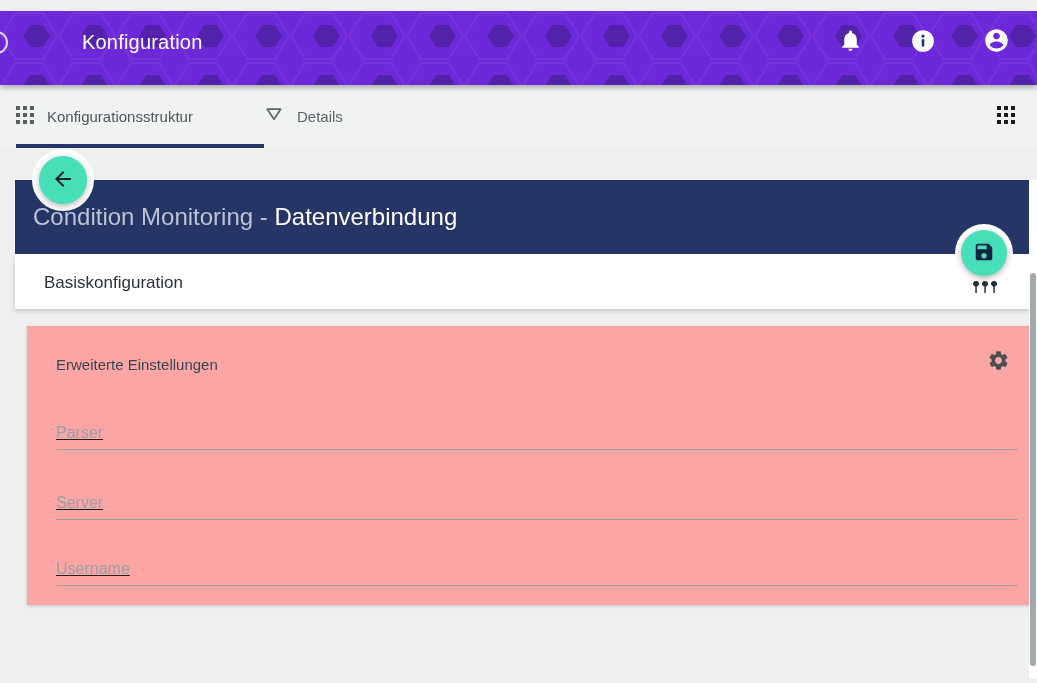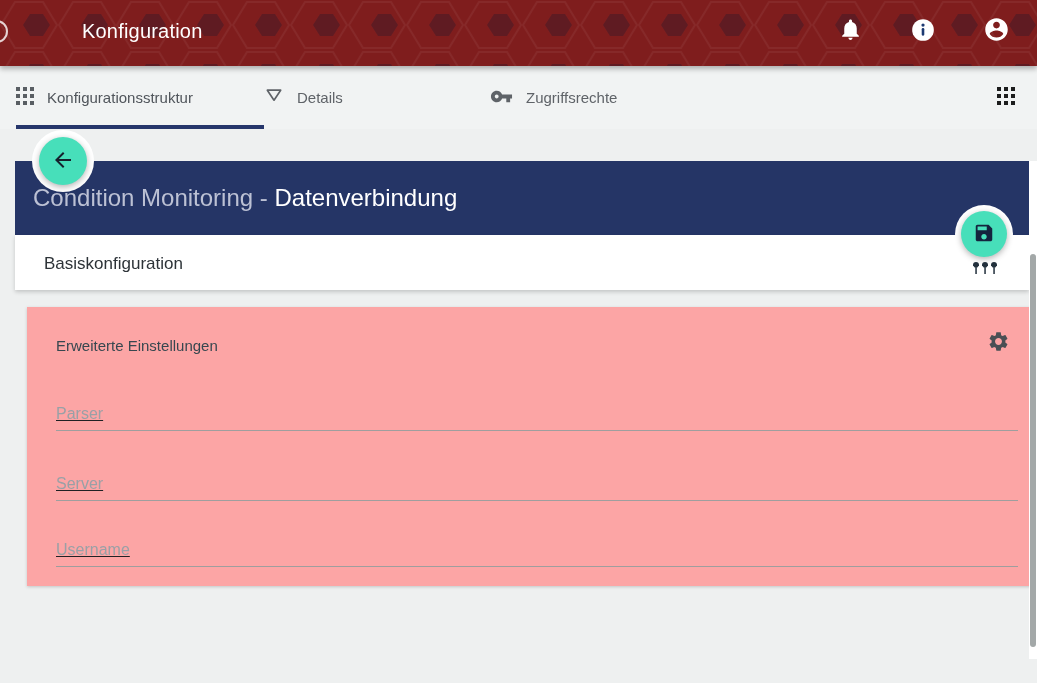--- a/index.html
+++ b/index.html
@@ -1,21 +1,21 @@
 <!DOCTYPE html>
 <html><head>
 <meta charset="utf-8">
 <style>
   * { margin:0; padding:0; box-sizing:border-box; }
   html,body { width:1037px; height:683px; font-family:"Liberation Sans", sans-serif; }
   .screen { position:relative; width:1037px; height:683px; overflow:hidden; background:#eef0f0; }
 
   
-  .app-bar { position:relative; height:66px; background:#7f1d1d; z-index:30;
-             box-shadow:0 3px 5px rgba(0,0,0,.28); }
+  .app-bar { position:relative; height:74px; background:#6d28d9; z-index:30;
+             box-shadow:0 3px 5px rgba(0,0,0,.28);margin-top:11px; }
   .app-bar svg.pattern { position:absolute; inset:0; width:100%; height:100%; pointer-events:none; }
   .partial-circle { position:absolute; left:-15px; top:20px; width:23px; height:23px;
                     border:2px solid rgba(255,255,255,.8); border-radius:50%; }
   .app-title { position:absolute; left:82px; top:0; line-height:62px; color:#ffffff;
                font-size:20px; font-weight:500; letter-spacing:.2px; }
   .app-actions { position:absolute; right:28px; top:0; height:62px; display:flex;
                  align-items:center; gap:47px; }
   .app-actions .icon-btn { width:26px; height:26px; display:flex; align-items:center;
                  justify-content:center; background:none; border:none; cursor:pointer; }
 
@@ -137,28 +137,20 @@
       <span>Konfigurationsstruktur</span>
     </button>
     <button class="tab tab-2">
       <span>
         <svg width="20" height="20" viewBox="0 0 24 24" fill="none" stroke="#5f6368" stroke-width="2" stroke-linejoin="round">
             <path d="M4 5 h16 L12 17 Z"></path>
           </svg>
       </span>
       <span>Details</span>
     </button>
-    <button class="tab tab-3">
-      <span>
-        <svg width="23" height="23" viewBox="0 0 24 24" fill="#5f6368">
-            <path d="M12.65 10C11.83 7.67 9.61 6 7 6c-3.31 0-6 2.69-6 6s2.69 6 6 6c2.61 0 4.83-1.67 5.65-4H17v4h4v-4h2v-4H12.65zM7 14c-1.1 0-2-.9-2-2s.9-2 2-2 2 .9 2 2-.9 2-2 2z"></path>
-          </svg>
-      </span>
-      <span>Zugriffsrechte</span>
-    </button>
     <button class="tab-bar-right-icon">
       <span>
         <svg width="18" height="18" viewBox="0 0 18 18" fill="#1c1c1c">
             <rect x="0" y="0" width="4" height="4"></rect>
             <rect x="7" y="0" width="4" height="4"></rect>
             <rect x="14" y="0" width="4" height="4"></rect>
             <rect x="0" y="7" width="4" height="4"></rect>
             <rect x="7" y="7" width="4" height="4"></rect>
             <rect x="14" y="7" width="4" height="4"></rect>
             <rect x="0" y="14" width="4" height="4"></rect>

